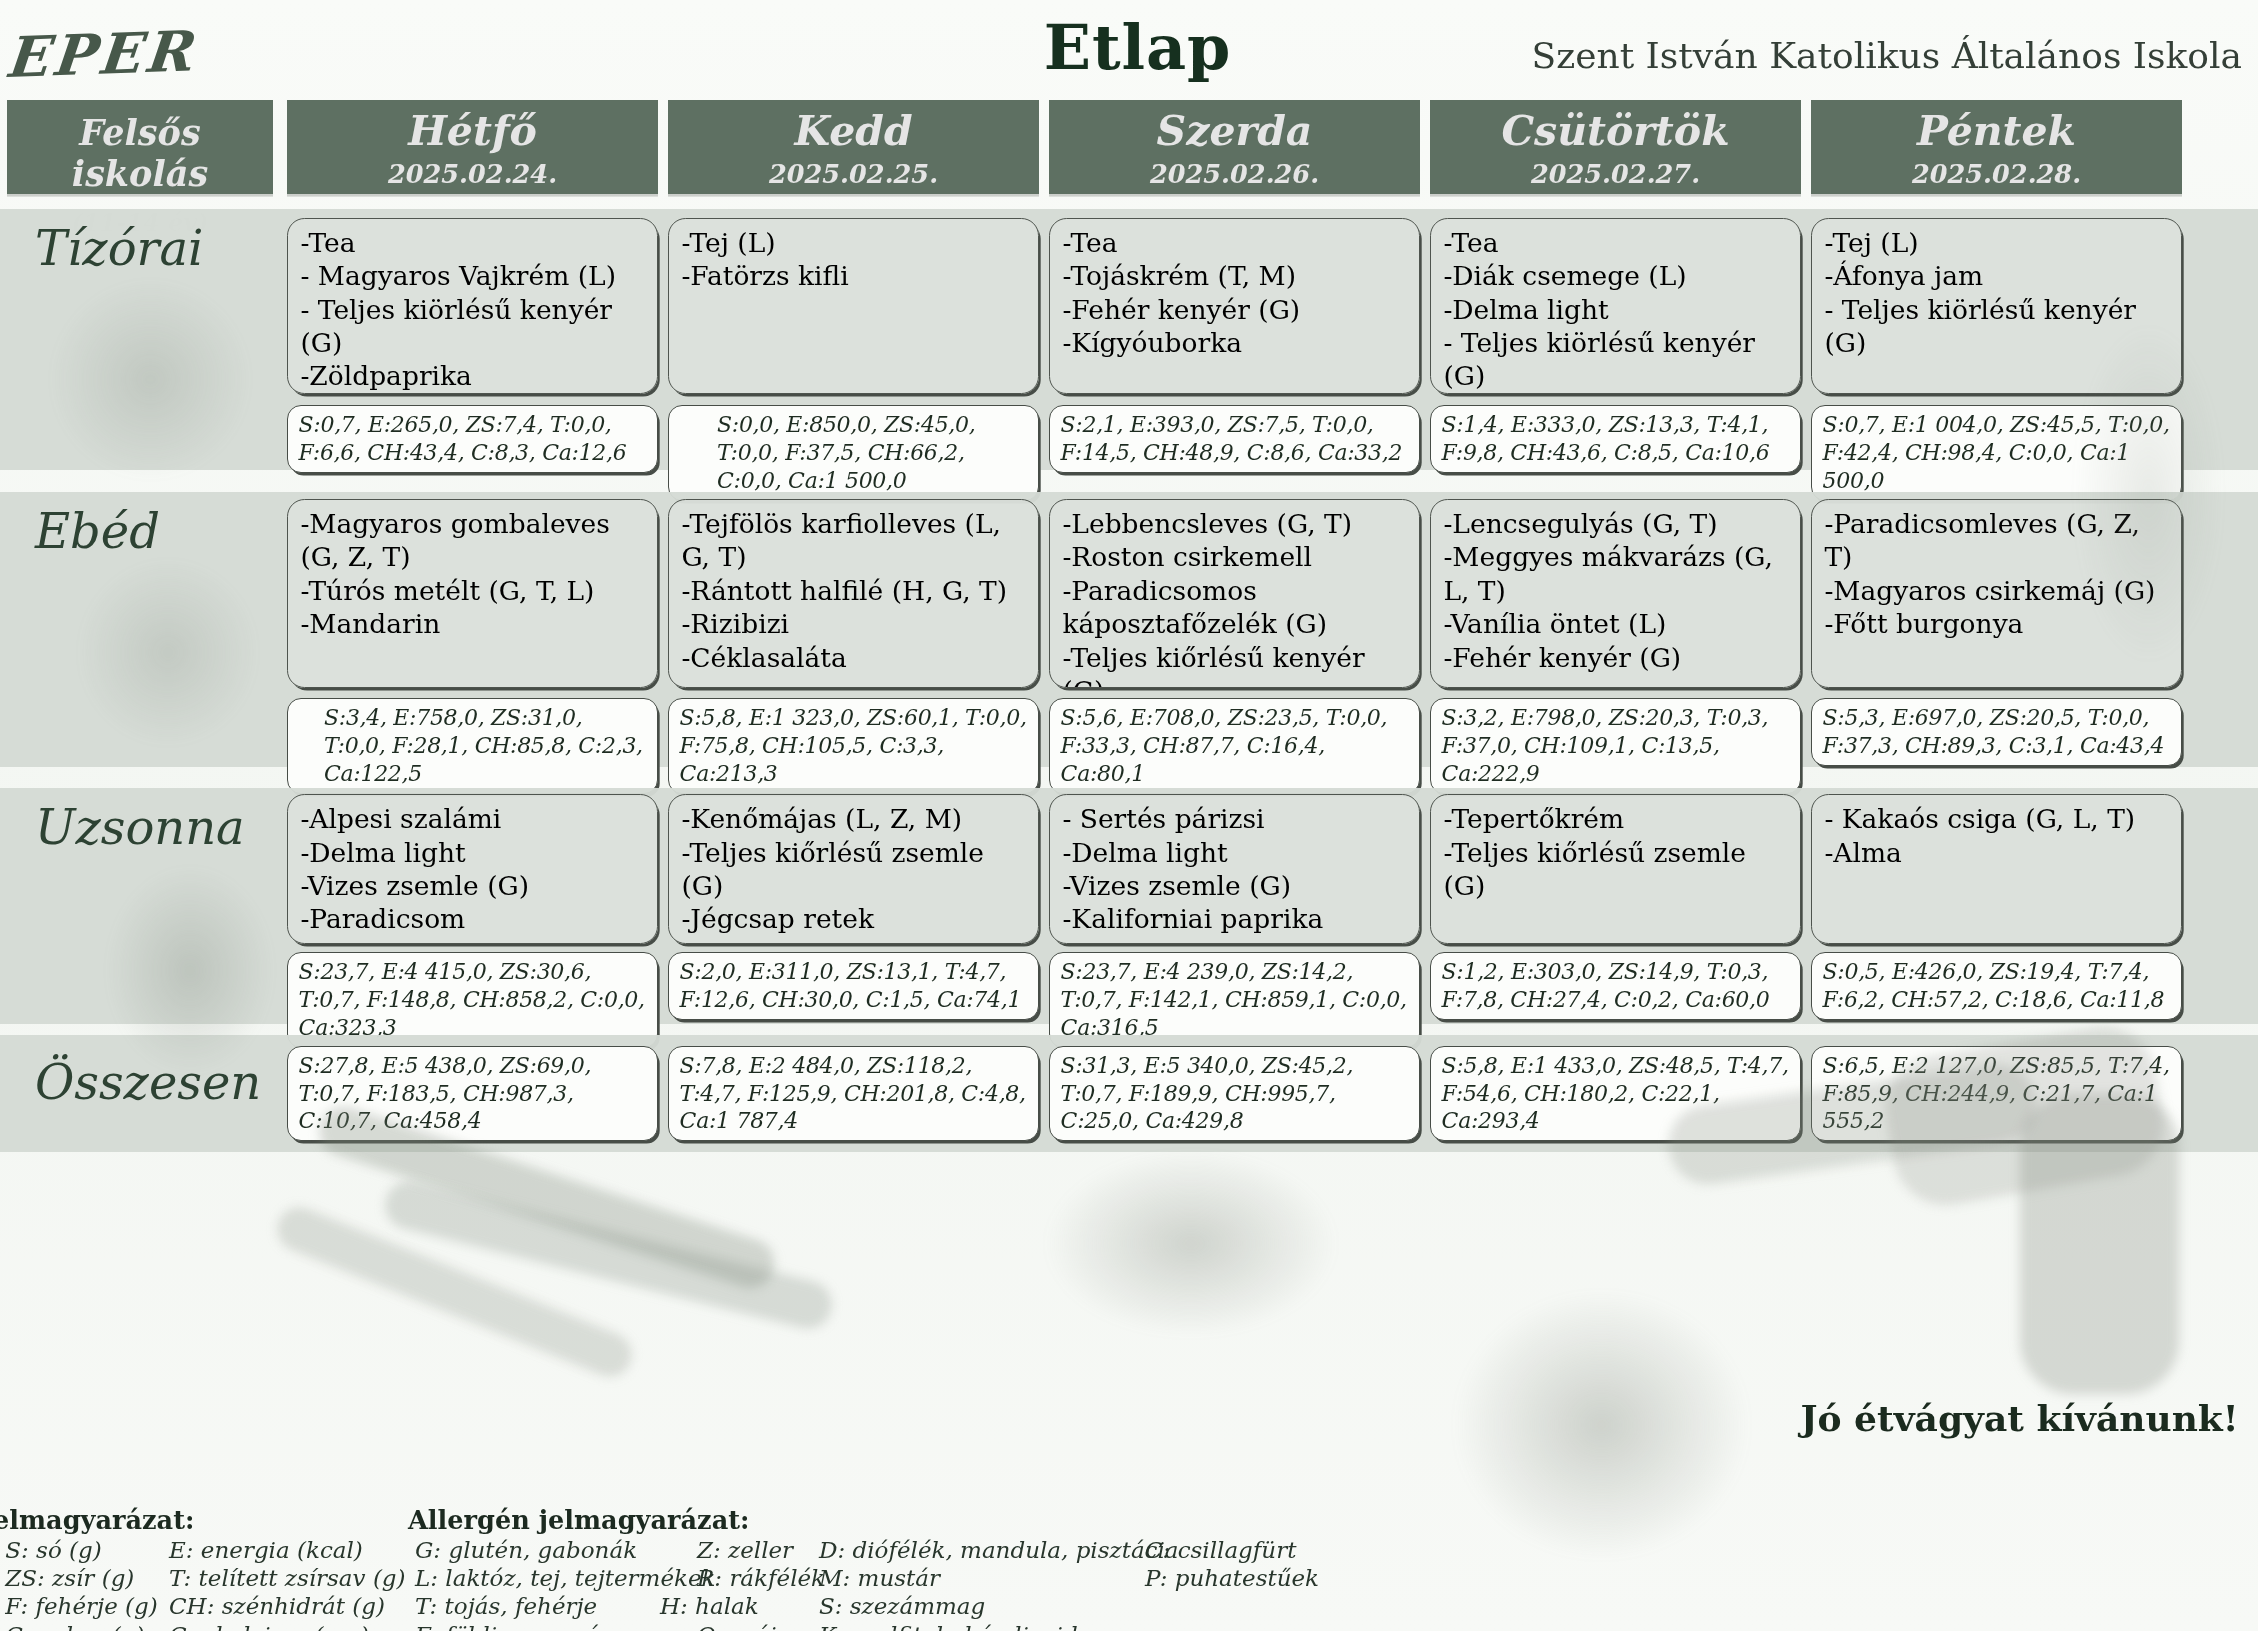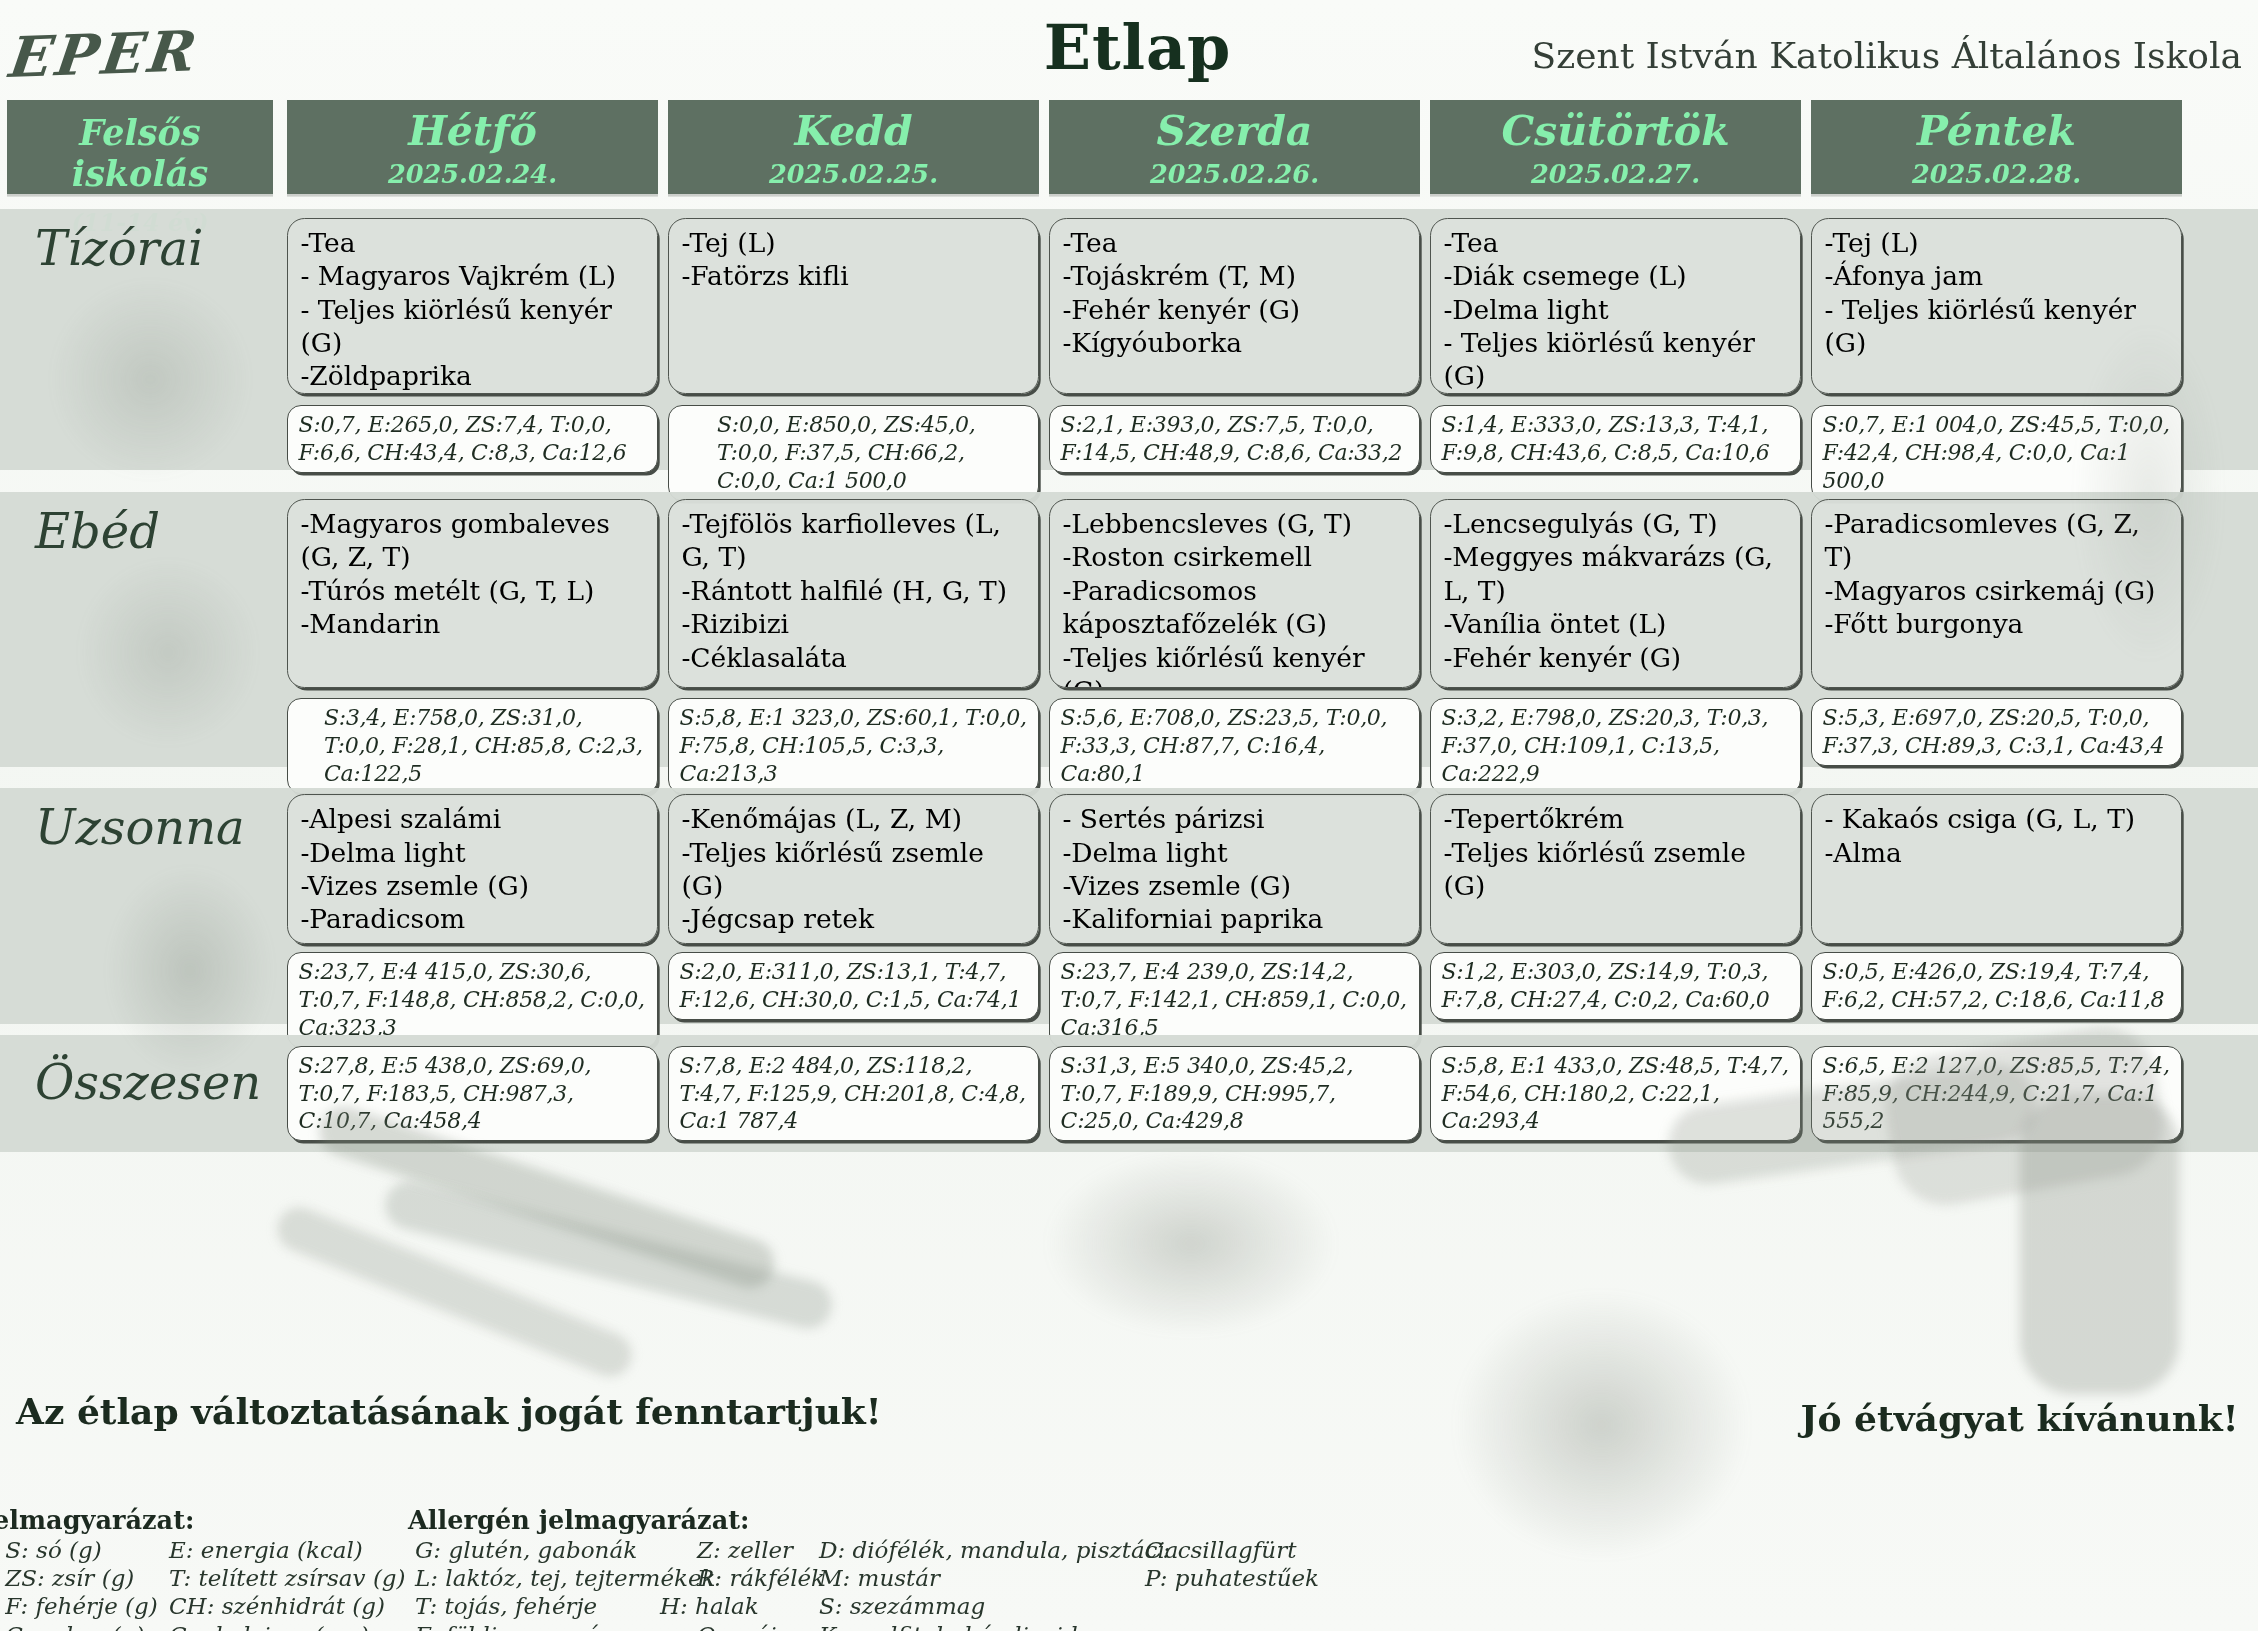--- a/index.html
+++ b/index.html
@@ -21,21 +21,21 @@
     font-size:62px;font-weight:bold;color:#16301f;letter-spacing:0.9px;
   }
   .school{
     position:absolute;right:16px;top:35px;width:794px;text-align:right;
     font-size:36px;color:#343f37;
   }
 
   
   #grid{position:absolute;inset:0;z-index:2;}
   .daybar{
-    position:absolute;top:100px;height:94px;background:#5e7062;color:#86efac;
+    position:absolute;top:100px;height:94px;background:#5e7062;color:#e5e5e5;
     text-align:center;box-sizing:border-box;box-shadow:0 2.6px 0 rgba(70,80,70,.25);
   }
   .dname{font-size:41px;font-weight:bold;font-style:italic;margin-top:7px;}
   .ddate{font-size:25.6px;font-weight:bold;font-style:italic;margin-top:3.5px;}
   .gname{font-size:35px;font-weight:bold;font-style:italic;margin-top:12.4px;}
   .gage{font-size:24px;font-weight:bold;font-style:italic;margin-top:14px;}
 
   .band{position:absolute;left:0;width:2258px;background:rgba(212,219,212,0.96);}
   .row-label{
     position:absolute;left:35px;top:10.6px;font-style:italic;font-size:48px;color:#2d4233;
@@ -226,21 +226,20 @@
       <div class="band" style="top: 1035px; height: 117px;">
         <div class="row-label" style="top: 19.4px;">Összesen</div>
         <div class="nut-box" style="left: 287px; top: 10.6px;">S:27,8, E:5 438,0, ZS:69,0, T:0,7, F:183,5, CH:987,3, C:10,7, Ca:458,4</div>
         <div class="nut-box" style="left: 668px; top: 10.6px;">S:7,8, E:2 484,0, ZS:118,2, T:4,7, F:125,9, CH:201,8, C:4,8, Ca:1 787,4</div>
         <div class="nut-box" style="left: 1049px; top: 10.6px;">S:31,3, E:5 340,0, ZS:45,2, T:0,7, F:189,9, CH:995,7, C:25,0, Ca:429,8</div>
         <div class="nut-box" style="left: 1430px; top: 10.6px;">S:5,8, E:1 433,0, ZS:48,5, T:4,7, F:54,6, CH:180,2, C:22,1, Ca:293,4</div>
         <div class="nut-box" style="left: 1811px; top: 10.6px;">S:6,5, E:2 127,0, ZS:85,5, T:7,4, F:85,9, CH:244,9, C:21,7, Ca:1 555,2</div>
       </div>
     </div>
 
-  <div class="footer-left">Az étlap változtatásának jogát fenntartjuk!</div>
   <div class="footer-right">Jó étvágyat kívánunk!</div>
 
   <div id="legend">
     <div class="legend-heading" style="left:-7px;top:1505px;">elmagyarázat:</div>
     <div class="legend-heading" style="left:408px;top:1505px;">Allergén jelmagyarázat:</div>
   <div class="legend-item" style="left: 5.3px; top: 1537px;">S: só (g)</div>
       <div class="legend-item" style="left: 5.3px; top: 1565px;">ZS: zsír (g)</div>
       <div class="legend-item" style="left: 5.3px; top: 1593px;">F: fehérje (g)</div>
       <div class="legend-item" style="left: 5.3px; top: 1622px;">C: cukor (g)</div>
       <div class="legend-item" style="left: 169px; top: 1537px;">E: energia (kcal)</div>

